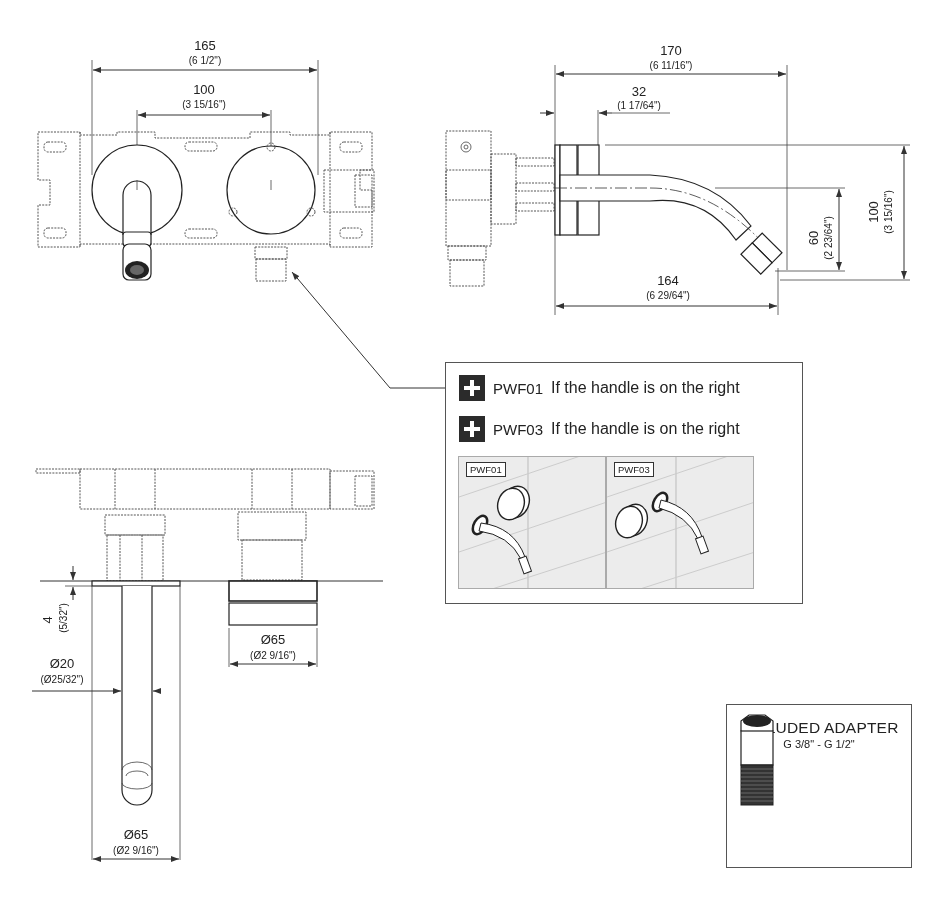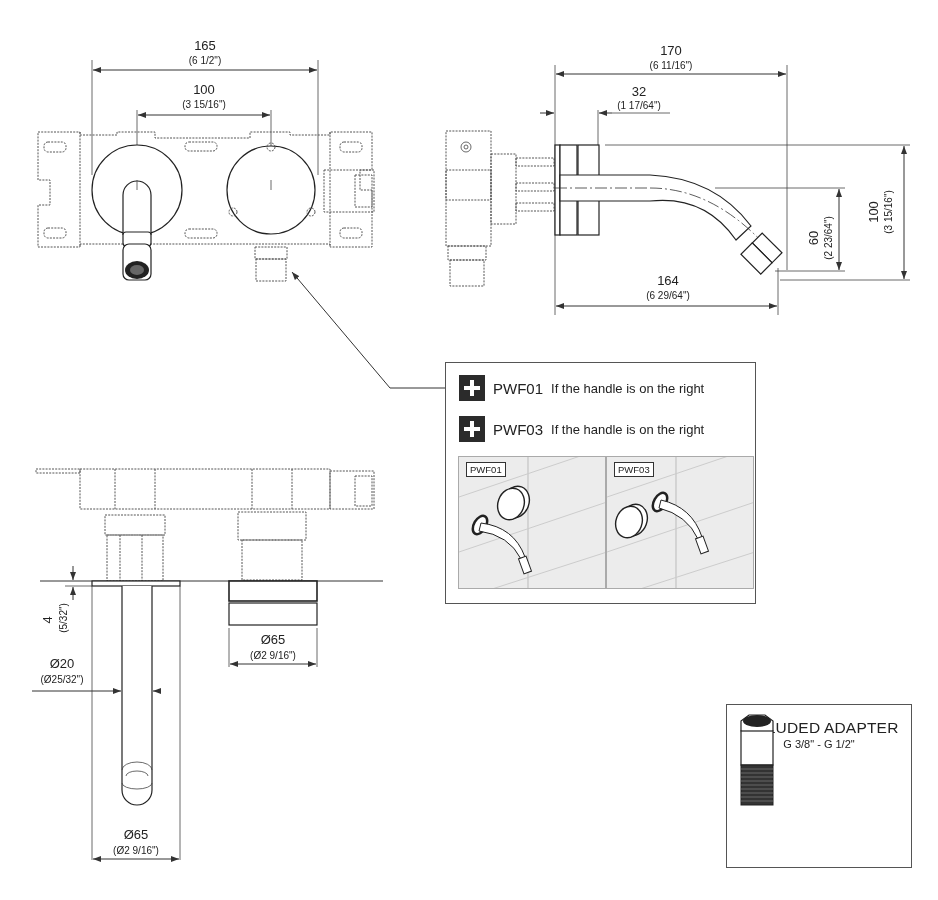--- a/index.html
+++ b/index.html
@@ -13,21 +13,21 @@
   .solid { stroke: #222; stroke-width: 1.2; fill: #fff; }
   .dash { stroke: #555; stroke-width: 1; fill: none; stroke-dasharray: 2 1.2; }
   .center { stroke: #333; stroke-width: 0.8; stroke-dasharray: 12 3 2 3; fill: none; }
   .panel { position: absolute; background: #fff; border: 1px solid #555; box-sizing: border-box; }
   .option-row { position: absolute; left: 13px; display: flex; align-items: center; }
   .plus-box { width: 26px; height: 26px; background: #2b2b2b; position: relative; margin-right: 8px; }
   .plus-box::before, .plus-box::after { content: ""; position: absolute; background: #fff; }
   .plus-box::before { left: 5px; right: 5px; top: 11px; height: 4px; }
   .plus-box::after { top: 5px; bottom: 5px; left: 11px; width: 4px; }
   .code { font-size: 15px; color: #222; margin-right: 8px; }
-  .desc { font-size: 13px; color: #222; }
+  .desc { font-size: 16px; color: #222; }
   .thumb { position: absolute; top: 93px; width: 148px; height: 133px; background: #ececec; border: 1px solid #aaa; box-sizing: border-box; overflow: hidden; }
   .thumb-tag { position: absolute; left: 7px; top: 5px; border: 1px solid #333; background: #fff; font-size: 9.5px; padding: 1px 3px; color: #222; }
   .adapter-box { position: absolute; left: 726px; top: 704px; width: 186px; height: 164px; border: 1px solid #555; box-sizing: border-box; background: #fff; text-align: center; }
   .adapter-title { font-size: 15.5px; color: #222; margin-top: 14px; letter-spacing: 0.2px; }
   .adapter-sub { font-size: 11px; color: #222; margin-top: 1px; }
 </style>
 </head>
 <body>
 
 <svg width="938" height="900" viewBox="0 0 938 900">
@@ -208,21 +208,21 @@
     </g>
 
     <g>
       <line class="line" x1="93" y1="859" x2="179" y2="859" marker-start="url(#arr)" marker-end="url(#arr)"></line>
       <text class="dim dim-main" x="136" y="839" text-anchor="middle">Ø65</text>
       <text class="dim dim-sub" x="136" y="854" text-anchor="middle">(Ø2 9/16")</text>
     </g>
   </g>
 </svg>
 
-<div class="panel" style="left:445px; top:362px; width:311px; height:242px;">
+<div class="panel" style="left:445px; top:362px; width:358px; height:242px;">
   <div class="option-row" style="top:12px;">
     <div class="plus-box"></div>
     <span class="code">PWF01</span>
     <span class="desc">If the handle is on the right</span>
   </div>
   <div class="option-row" style="top:53px;">
     <div class="plus-box"></div>
     <span class="code">PWF03</span>
     <span class="desc">If the handle is on the right</span>
   </div>

